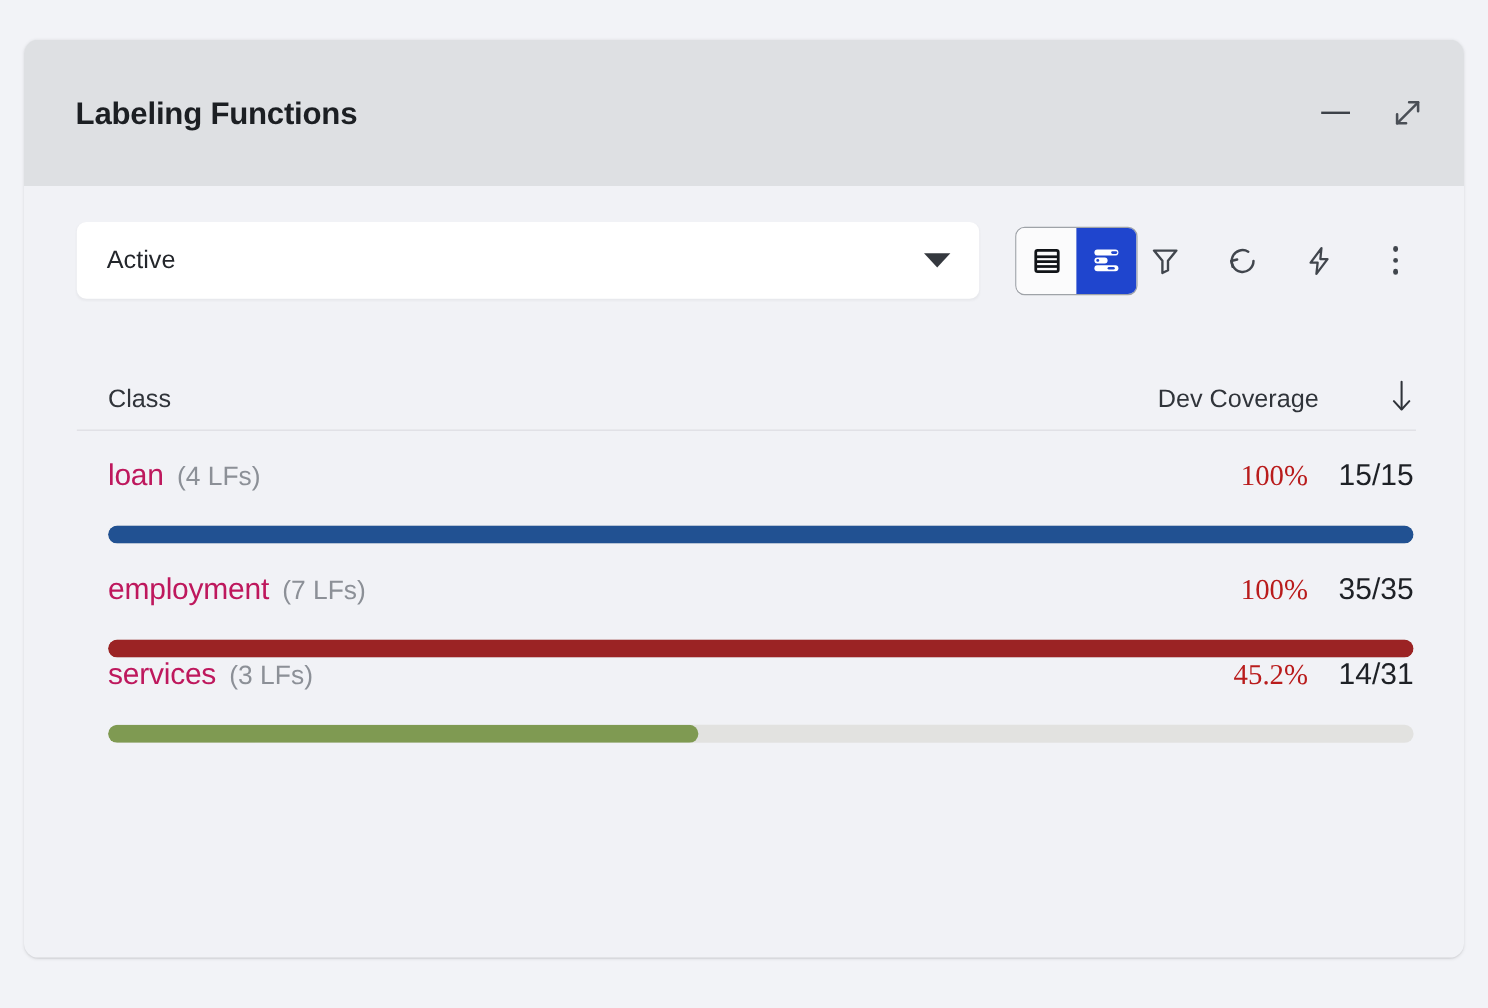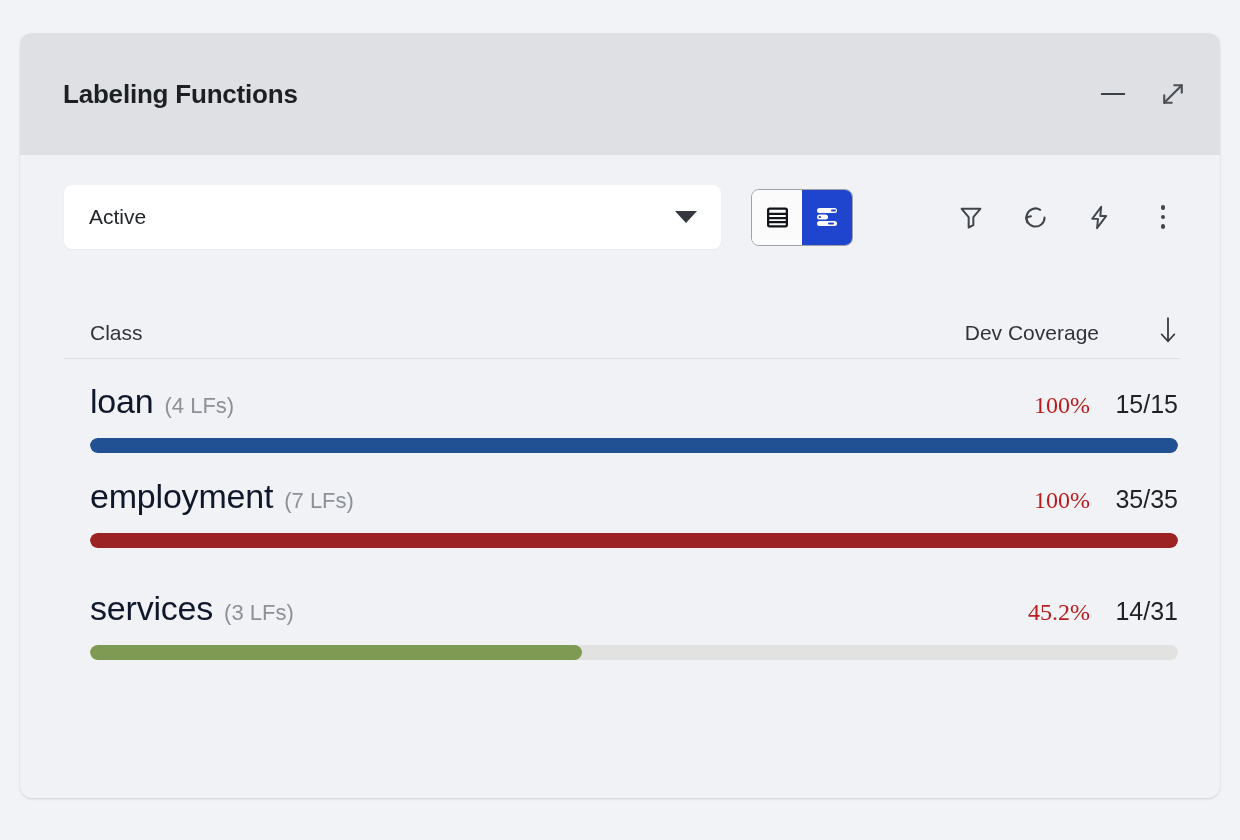--- a/index.html
+++ b/index.html
@@ -58,21 +58,21 @@
   }
 
   
   .toolbar {
     margin: 30px 40px 0 44px;
     display: flex;
     align-items: center;
     flex: 0 0 auto;
   }
   .select-box {
-    width: 657px;
+    width: 752px;
     height: 64px;
     background: #ffffff;
     border-radius: 8px;
     display: flex;
     align-items: center;
     padding: 0 24px 0 25px;
     cursor: pointer;
     box-shadow: 0 1px 2px rgba(0,0,0,0.04);
   }
   .select-value {
@@ -142,22 +142,22 @@
     cursor: pointer;
   }
 
   .row { padding: 0 2px 0 26px; }
   .row-top {
     display: flex;
     align-items: baseline;
     height: 54px;
   }
   .cls-name {
-    font-size: 34px;
-    color: #0f172a;
+    font-size: 25px;
+    color: #be185d;
     letter-spacing: -0.2px;
   }
   .cls-lfs {
     font-size: 22px;
     color: #8c9097;
     margin-left: 11px;
   }
   .row-right {
     margin-left: auto;
     display: flex;
@@ -182,21 +182,21 @@
     margin-top: 2px;
     overflow: hidden;
   }
   .bar-fill {
     height: 100%;
     border-radius: 8px;
   }
   .row.r0 { margin-top: 23px; }
   .row.r1 { margin-top: 24px; }
   .row.r2 { margin-top: 41px; }
-  .row.r3 { margin-top: 41px; }
+  .row.r3 { }
 </style>
 </head>
 <body>
 
 <div id="panel">
 
   <div class="panel-header">
     <div class="panel-title">Labeling Functions</div>
     <div class="header-actions">
       <div class="hdr-btn">

